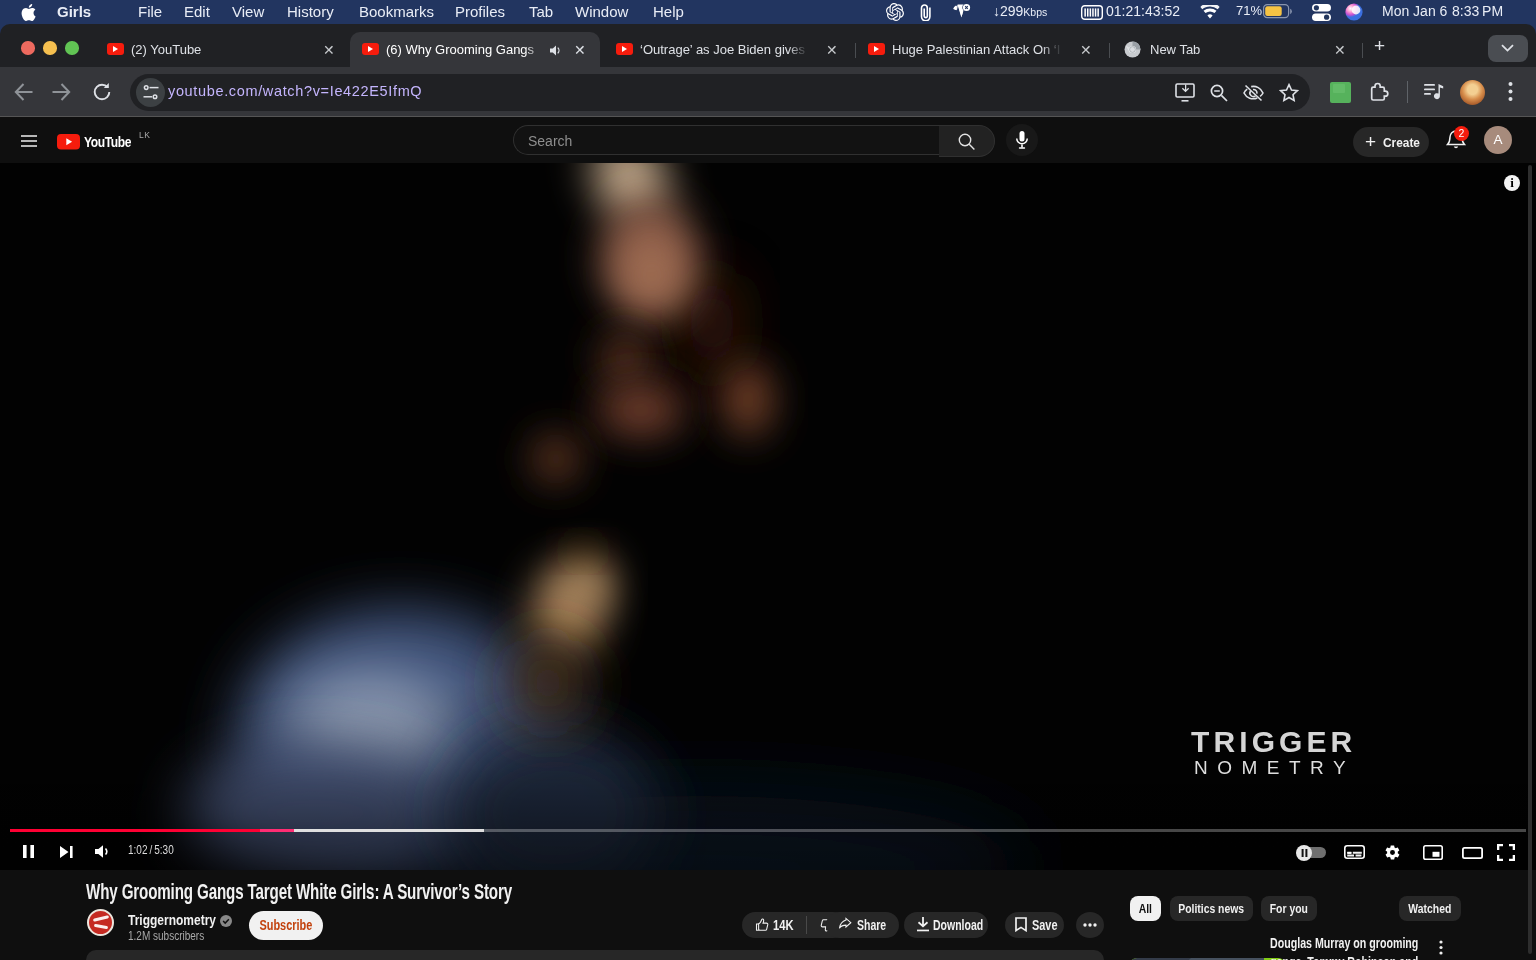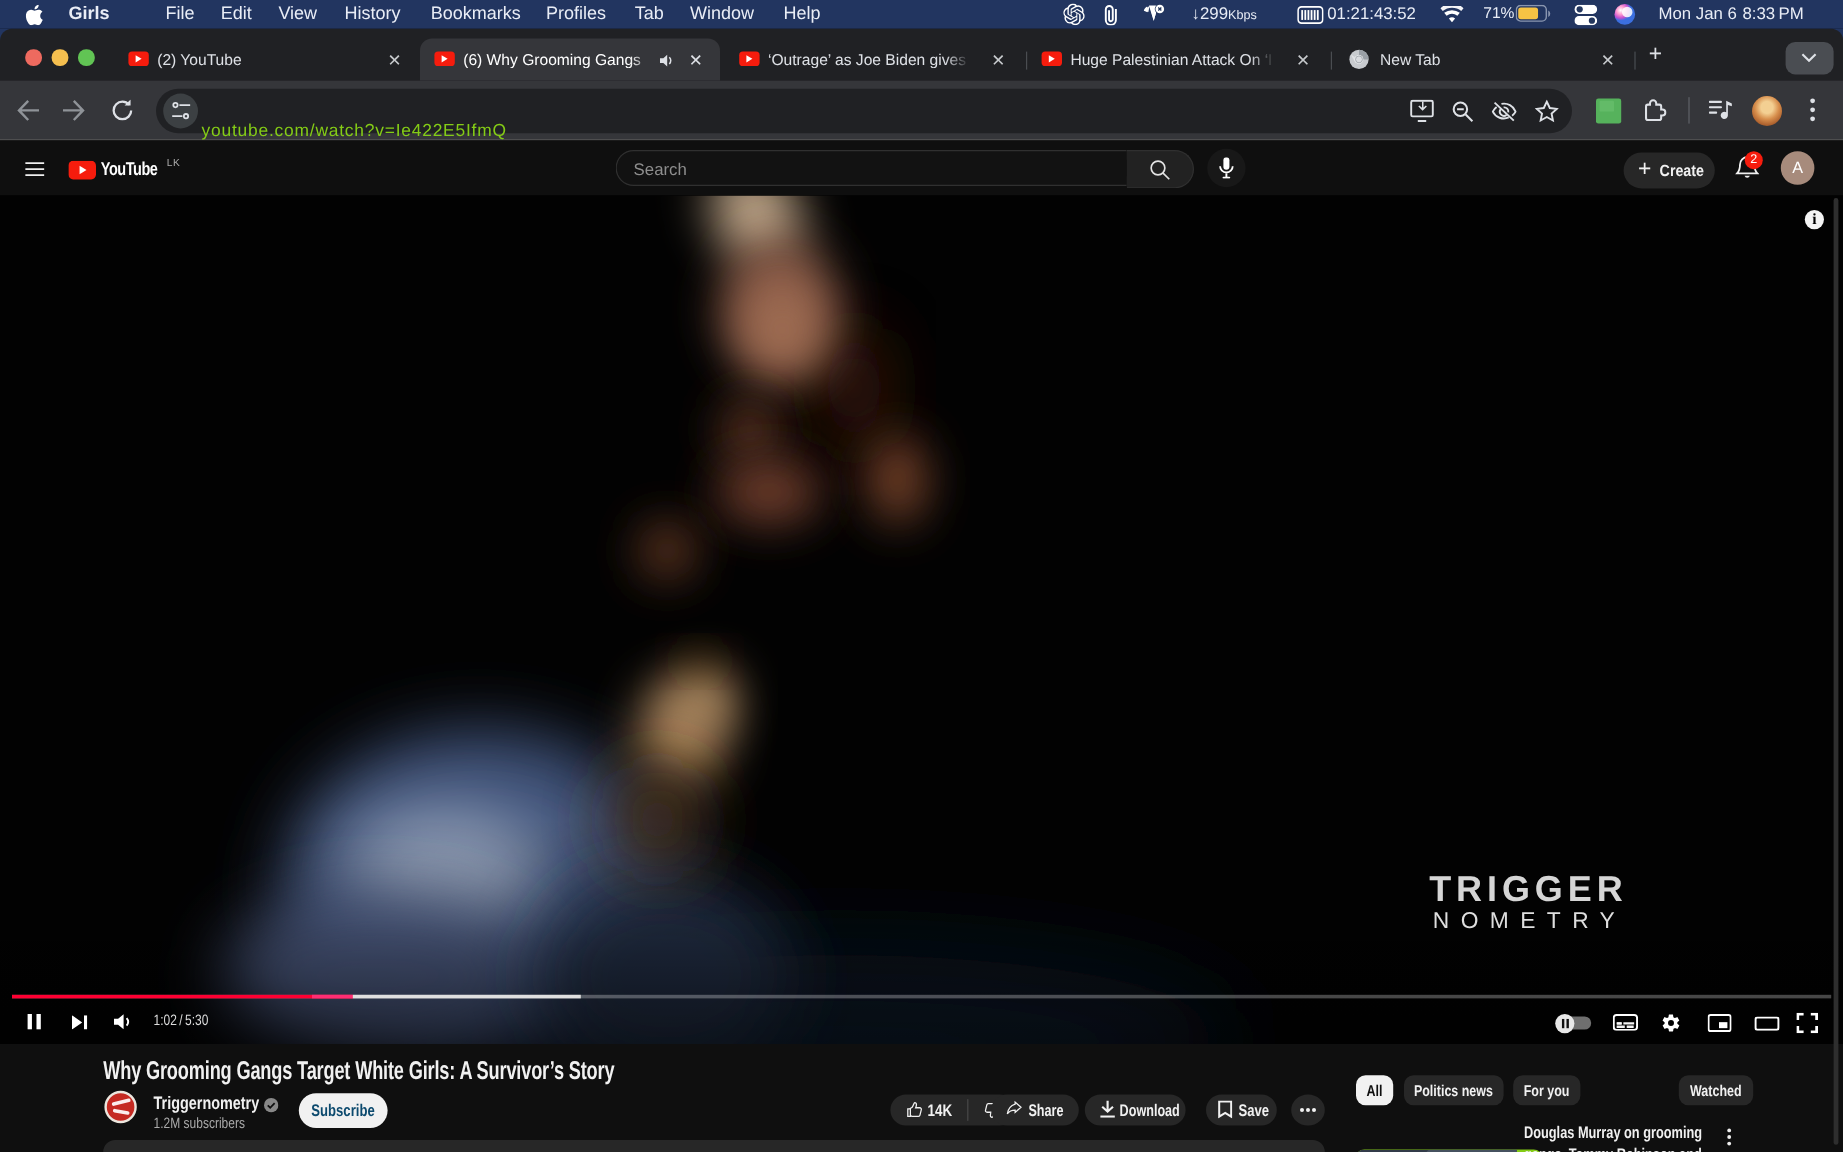--- a/index.html
+++ b/index.html
@@ -172,21 +172,21 @@
       <div style="position:absolute;left:6px;top:4px;width:29px;height:29px;border-radius:50%;background:#3c4043"></div>
       <svg class="ic" style="left:13px;top:11px" width="16" height="15" viewBox="0 0 16 15">
           <g fill="none" stroke="#dee1e6" stroke-width="1.5">
             <circle cx="3.2" cy="2.6" r="1.8"></circle>
             <path d="M6.5 2.6H15.5"></path>
             <circle cx="12" cy="11.8" r="1.8"></circle>
             <path d="M9 11.8H.5"></path>
             <path d="M.5 7.2h6M10 7.2h5.5" opacity="0"></path>
           </g>
         </svg>
-      <div style="position:absolute;left:38px;top:27px;color:#84cc16;font-size:14.5px;letter-spacing:.65px">youtube.com/watch?v=Ie422E5IfmQ</div>
+      <div style="position:absolute;left:38px;top:9px;color:#c4b5fd;font-size:14.5px;letter-spacing:.65px">youtube.com/watch?v=Ie422E5IfmQ</div>
       <svg class="ic" style="left:1045px;top:9px" width="20" height="19" viewBox="0 0 20 19">
           <g fill="none" stroke="#dee1e6" stroke-width="1.6">
             <rect x="1" y="1" width="18" height="13" rx="1.2"></rect>
             <path d="M6.5 17.8h7"></path>
           </g>
           <path fill="#dee1e6" d="M10 3v6.2l-2.6-2.3-1 1.1L10.6 12l4.2-4-1-1.1L11.5 9V3z" transform="translate(1.5,-1) scale(.85)"></path>
         </svg>
       <svg class="ic" style="left:1080px;top:10px" width="18" height="18" viewBox="0 0 18 18">
           <circle cx="7" cy="7" r="5.6" fill="none" stroke="#dee1e6" stroke-width="1.7"></circle>
           <path stroke="#dee1e6" stroke-width="1.7" d="M11.4 11.4 17 17M4.2 7h5.6"></path>
@@ -369,21 +369,21 @@
     <div style="position:absolute;left:87px;top:39px;width:27px;height:27px;border-radius:50%;background:#c52a22;border:2.5px solid #ece6de">
       <div style="position:absolute;left:3.5px;top:6px;width:16px;height:3px;background:#fff;border-radius:2px;transform:rotate(-14deg);opacity:.92"></div>
       <div style="position:absolute;left:4.5px;top:13.5px;width:14px;height:3px;background:#fff;border-radius:2px;transform:rotate(10deg);opacity:.92"></div>
     </div>
     <div style="position:absolute;left:128px;top:41px;color:#f1f1f1;font-size:15px;font-weight:bold;transform:scaleX(.8);transform-origin:0 50%;white-space:nowrap">Triggernometry</div>
     <svg style="position:absolute;left:220px;top:45px" width="12" height="12" viewBox="0 0 13 13">
         <circle cx="6.5" cy="6.5" r="6.5" fill="#888"></circle>
         <path fill="none" stroke="#0f0f0f" stroke-width="1.6" d="M3.4 6.6l2.2 2.2 4-4.2"></path>
       </svg>
     <div style="position:absolute;left:128px;top:59px;color:#aaa;font-size:12.5px;transform:scaleX(.8);transform-origin:0 50%;white-space:nowrap">1.2M subscribers</div>
-    <div style="position:absolute;left:249px;top:41px;width:74px;height:29px;background:#f1f1f1;border-radius:15px;color:#0c4a6e;font-size:14px;font-weight:bold;text-align:center;line-height:29px"><span style="display:inline-block;transform:scaleX(.78)">Subscribe</span></div>
+    <div style="position:absolute;left:249px;top:41px;width:74px;height:29px;background:#f1f1f1;border-radius:15px;color:#c2410c;font-size:14px;font-weight:bold;text-align:center;line-height:29px"><span style="display:inline-block;transform:scaleX(.78)">Subscribe</span></div>
 
     <div class="pill" style="left:742px;top:42px;width:104px;height:26px">
       <svg style="position:absolute;left:12px;top:5px" width="17" height="16" viewBox="0 0 24 24">
           <path fill="none" stroke="#f1f1f1" stroke-width="1.6" d="M3 10.5h3.2V20H3zM6.2 19l2 1h8.1a1.9 1.9 0 0 0 1.9-1.5l1.7-7a1.9 1.9 0 0 0-1.9-2.3h-5.2s1-2.2 1-4.2c0-2.2-2.3-2.6-2.9-1.4-.4.8-1.5 4-2.7 5.2-.8.9-3 1.7-3 1.7"></path>
         </svg>
       <span style="position:absolute;left:31px;top:5px;transform:scaleX(.8);transform-origin:0 50%">14K</span>
       <div style="position:absolute;left:64px;top:4px;width:1px;height:18px;background:#494949"></div>
       <svg style="position:absolute;left:76px;top:5px" width="17" height="16" viewBox="0 0 24 24" transform="rotate(180)">
           <path fill="none" stroke="#f1f1f1" stroke-width="1.6" d="M3 10.5h3.2V20H3zM6.2 19l2 1h8.1a1.9 1.9 0 0 0 1.9-1.5l1.7-7a1.9 1.9 0 0 0-1.9-2.3h-5.2s1-2.2 1-4.2c0-2.2-2.3-2.6-2.9-1.4-.4.8-1.5 4-2.7 5.2-.8.9-3 1.7-3 1.7"></path>
         </svg>

